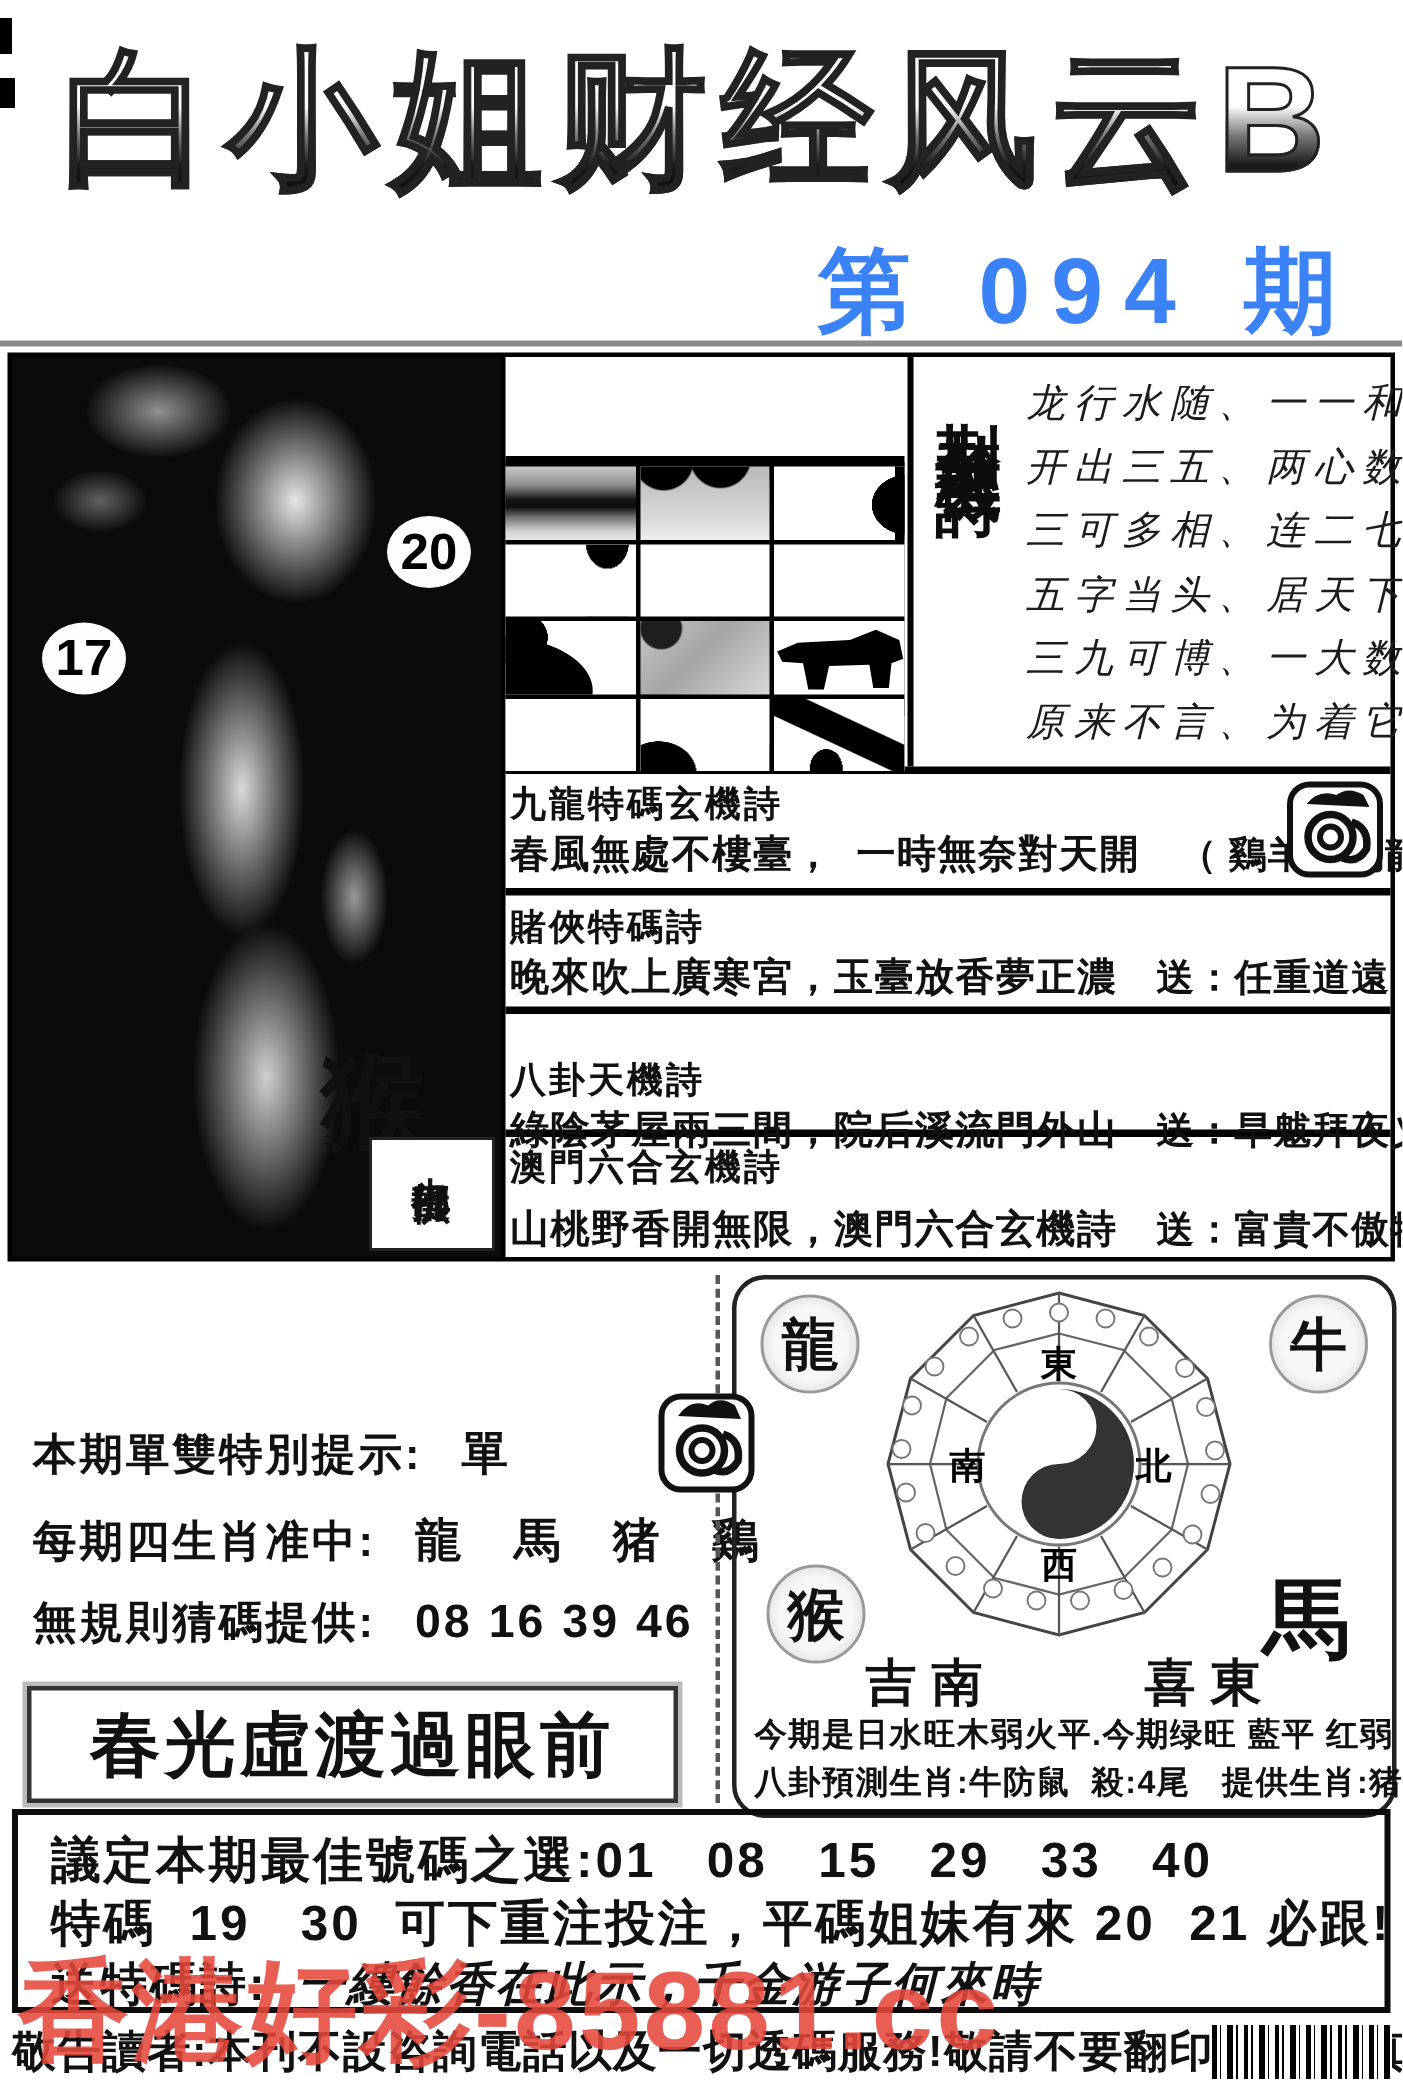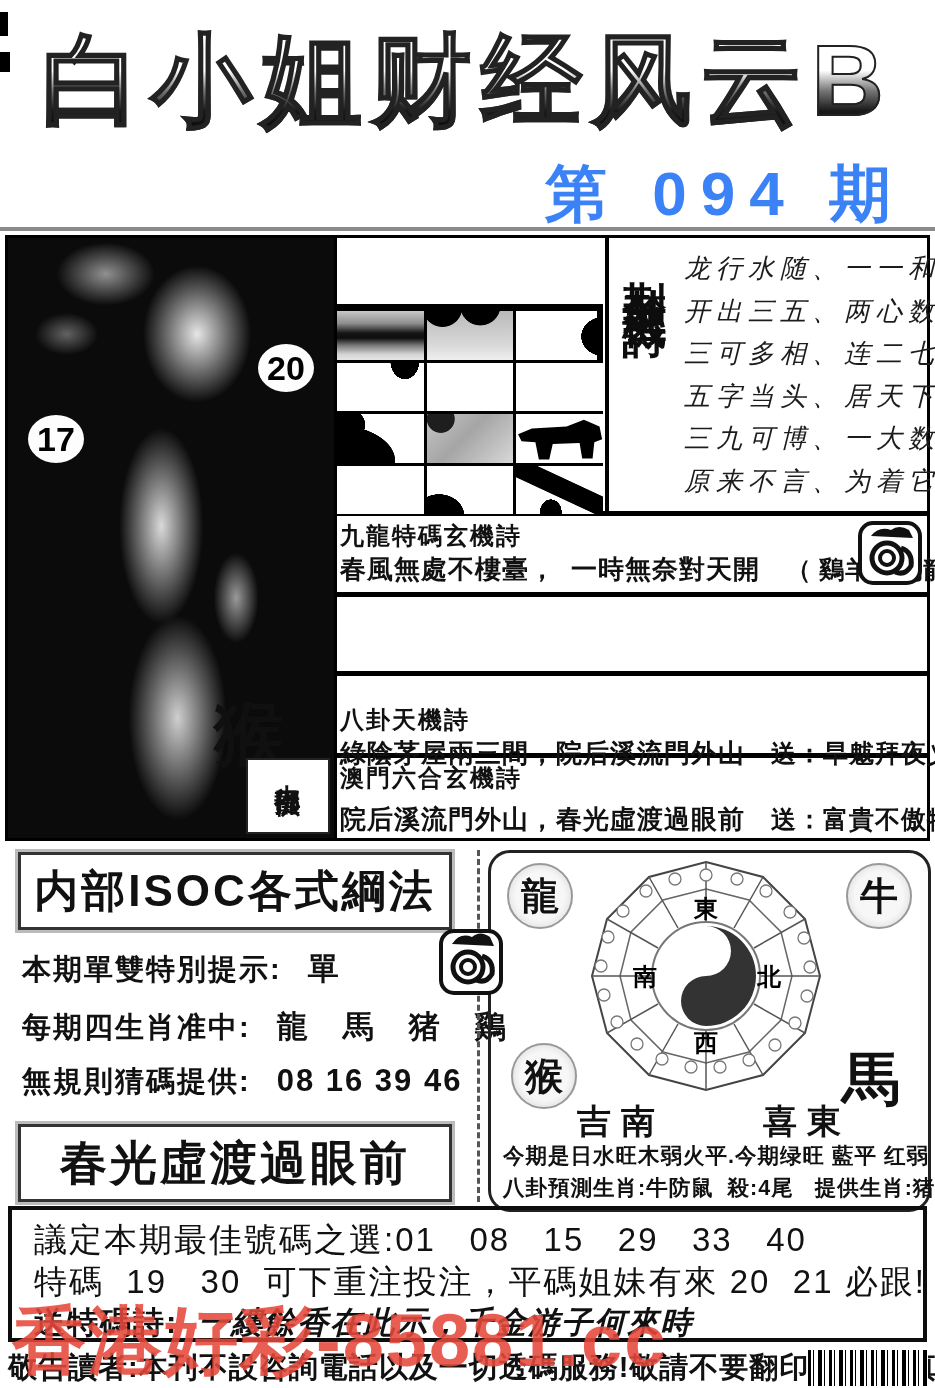--- a/index.html
+++ b/index.html
@@ -110,21 +110,21 @@
   .corner-horse{position:absolute;right:28px;top:188px;font-size:58px;font-weight:900;}
   .bagua-svg{position:absolute;left:70px;top:2px;}
   .dir-label{font:bold 24px "Liberation Sans",sans-serif;}
   .bagua-caption{position:absolute;top:246px;font-size:34px;font-weight:900;letter-spacing:10px;text-align:right;}
   .cap-left{left:86px;} .cap-right{left:272px;}
   .bagua-line{position:absolute;left:12px;white-space:pre;font-weight:700;font-size:21.5px;letter-spacing:1px;}
   .bl1{top:288px;} .bl2{top:320px;}
 
   
   .numbers-box{position:absolute;left:8px;top:1206px;width:911px;height:128px;border:4px solid #0d0d0d;}
-  .nline{position:absolute;left:22px;white-space:pre;font-weight:400;font-size:33px;letter-spacing:2px;}
+  .nline{position:absolute;left:22px;white-space:pre;font-weight:700;font-size:33px;letter-spacing:2px;}
   .nl1{top:8px;} .nl2{top:50px;}
   .nl3{top:92px;font-family:"Liberation Serif","DejaVu Serif",serif;font-style:italic;font-size:31px;font-weight:600;}
 
   
   .disclaimer{position:absolute;left:8px;top:1348px;font-size:29px;font-weight:700;letter-spacing:1px;white-space:nowrap;}
   .barcode{position:absolute;left:808px;top:1350px;width:120px;height:36px;background:
     repeating-linear-gradient(90deg,#000 0 3px,#fff 3px 5px,#000 5px 6px,#fff 6px 10px,#000 10px 14px,#fff 14px 16px,#000 16px 17px,#fff 17px 21px);}
   .watermark{position:absolute;left:12px;top:1292px;font-size:74px;font-weight:900;letter-spacing:2px;
     color:rgba(230,72,58,.88);white-space:nowrap;z-index:60;}
 
@@ -190,34 +190,37 @@
       <div class="poem-line"><span>春風無處不樓臺，  一時無奈對天開</span><span class="poem-note">（ 鷄羊虎馬龍 ）</span></div>
     </div>
     <svg class="seal" style="left:849px;top:280px;" width="66" height="70" viewBox="0 0 66 70">
       <rect x="3" y="5" width="60" height="60" rx="13" fill="#fff" stroke="#111" stroke-width="4"></rect>
       <path d="M14 18 Q22 8 34 12 Q42 6 52 12 L56 20" fill="#111"></path>
       <circle cx="30" cy="40" r="15" fill="none" stroke="#111" stroke-width="5"></circle>
       <circle cx="30" cy="40" r="7" fill="none" stroke="#111" stroke-width="4"></circle>
       <path d="M44 30 Q56 34 54 48 Q48 58 38 54" fill="none" stroke="#111" stroke-width="5"></path>
     </svg>
 
+    <div class="poem-row" style="top:364px;">
+      <div class="poem-title">賭俠特碼詩</div>
+      <div class="poem-line"><span>晚來吹上廣寒宮，玉臺放香夢正濃</span><span class="poem-note">送：任重道遠</span></div>
+    </div>
 
     <div class="poem-row" style="top:442px;margin-top:24px;">
       <div class="poem-title">八卦天機詩</div>
       <div class="poem-line"><span>綠陰茅屋兩三間，院后溪流門外山</span><span class="poem-note">送：旱魃拜夜义</span></div>
     </div>
 
     <div class="poem-row" style="top:524px;">
       <div class="poem-title">澳門六合玄機詩</div>
-      <div class="poem-line" style="margin-top:8px;"><span>院后溪流門外山，春光虛渡過眼前</span><span class="poem-note">送：富貴不傲物</span></div>
+      <div class="poem-line" style="margin-top:8px;"><span>山桃野香開無限，澳門六合玄機詩</span><span class="poem-note">送：富貴不傲物</span></div>
     </div>
   </div>
 
   <div class="info-box">
-    <div class="banner banner1">内部ISOC各式綱法</div>
     <div class="info-row row2"><span>每期四生肖准中:</span><span class="val">龍　馬　猪　鷄</span></div>
     <div class="info-row row1"><span>本期單雙特別提示:</span><span class="val">單</span></div>
     <div class="info-row row3"><span>無規則猜碼提供:</span><span class="val">08 16 39 46</span></div>
     <div class="banner banner2">春光虛渡過眼前</div>
   </div>
 
   <div class="divider-dashed"></div>
 
   <svg class="seal" style="left:438px;top:922px;z-index:5;" width="66" height="78" viewBox="0 0 66 78">
     <rect x="3" y="9" width="60" height="62" rx="13" fill="#fff" stroke="#111" stroke-width="4"></rect>

